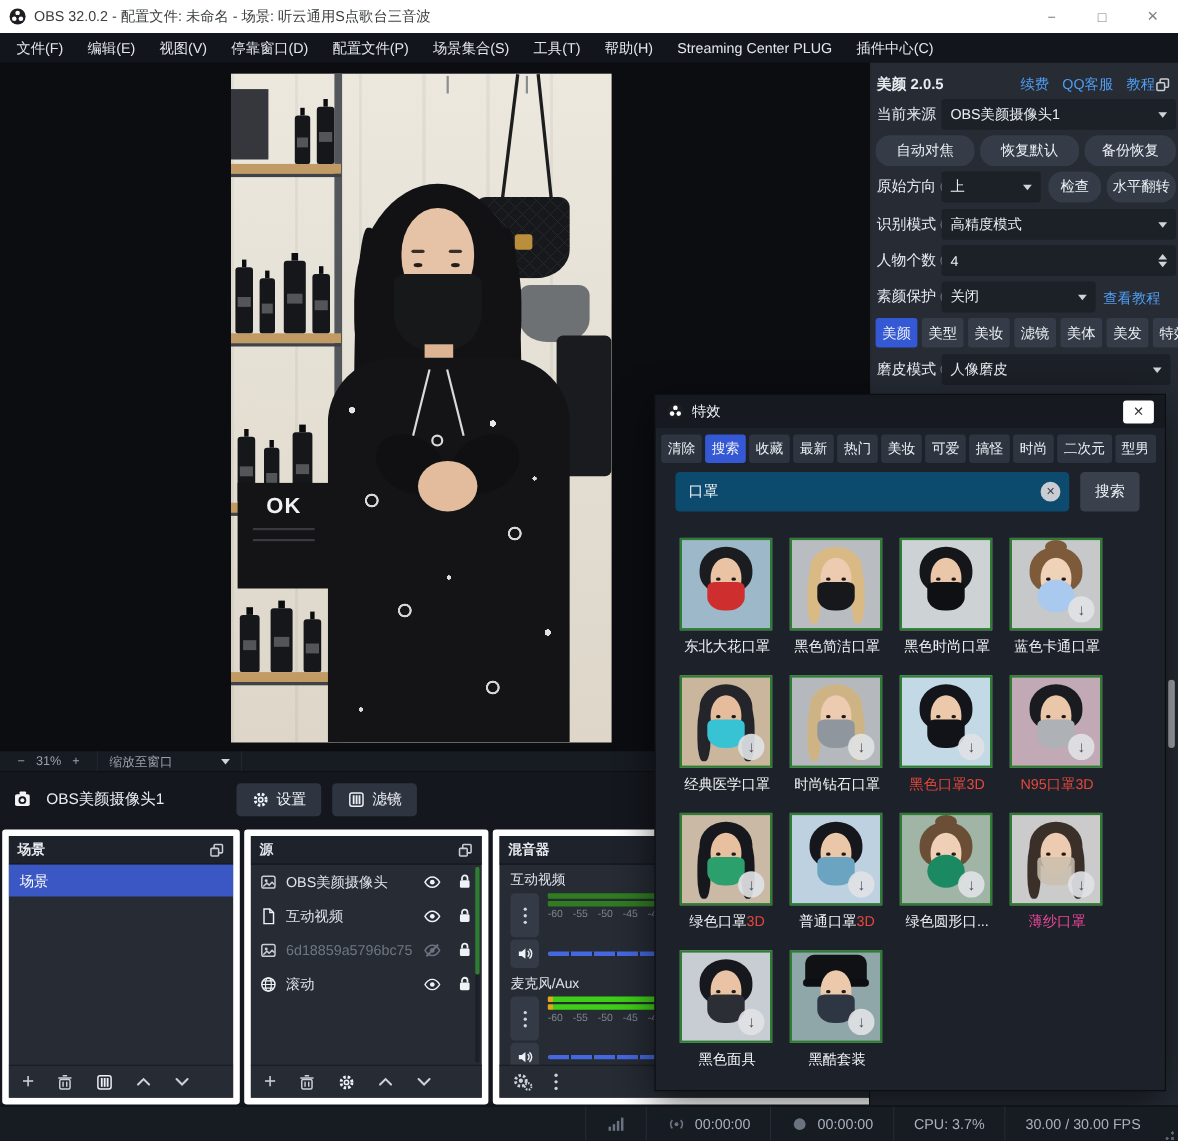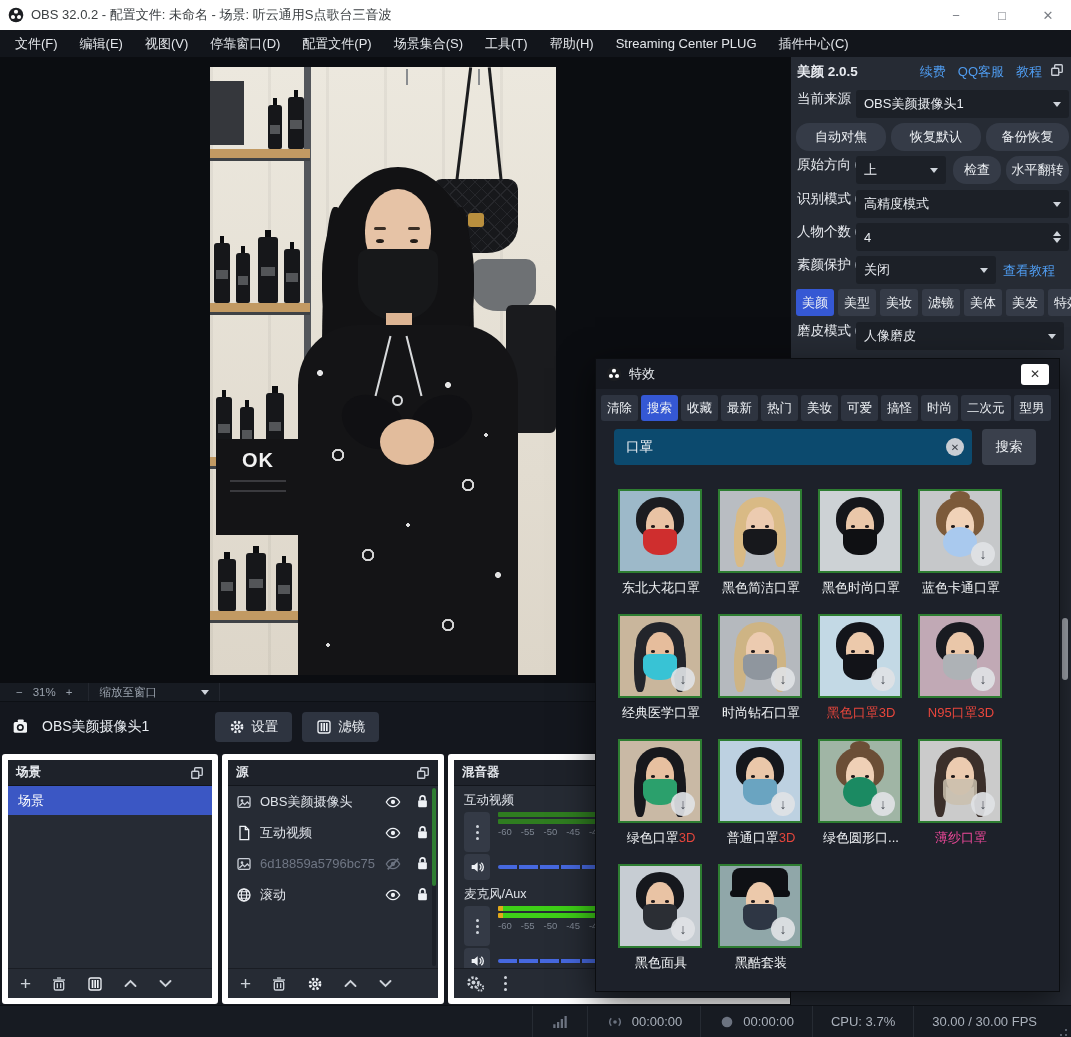--- a/index.html
+++ b/index.html
@@ -69,21 +69,21 @@
 .meter{height:5px;margin-bottom:2px;border-radius:1px}
 .meter.dim{background:linear-gradient(90deg,#2f7d20 0 99%,#1a3a12 99%)}
 .meter.bright{background:linear-gradient(90deg,#e0a819 0 1.5%,#3ecf17 1.5% 76%,#10330c 76% 78%,#3ecf17 78% 96.5%,#143012 96.5%)}
 .scale{display:flex;gap:9px;font-size:9.5px;color:#7e8692;margin:1px 0 2px}
 .slider{position:relative;height:4px;background:#4668df;border-radius:2px;flex:1;margin-left:8px}
 .slider::after{content:"";position:absolute;inset:0;background:repeating-linear-gradient(90deg,transparent 0 19px,#222733 19px 21px)}
 .ch-btn{width:26px;height:26px;background:#343a46;border-radius:4px;display:flex;align-items:center;justify-content:center;flex:none}
 .kebab-d{width:3px;height:3px;border-radius:50%;background:#d0d5dc;margin:1.5px 0}
 
 #rightpanel{position:absolute;left:790px;top:57px;width:281px;height:948px;background:#262b34;border-left:1px solid #0c0e12;overflow:hidden}
-.brow-r{position:absolute;left:0;width:281px;height:28px;display:flex;align-items:flex-start}
+.brow-r{position:absolute;left:0;width:281px;height:28px;display:flex;align-items:center}
 .blabel{font-size:13.5px;color:#e8ebf0;margin-left:6px;display:flex;align-items:center;gap:4px}
 .qi{width:14px;height:14px;border:1.5px solid #8e959f;border-radius:50%;color:#8e959f;font-size:9.5px;display:inline-flex;align-items:center;justify-content:center}
 .dd{position:absolute;height:28px;background:#1c2027;border-radius:3px;display:flex;align-items:center;padding:0 8px;font-size:13px;color:#e9ecf1}
 .caret{margin-left:auto;width:0;height:0;border:4px solid transparent;border-top:5px solid #cfd4db;transform:translateY(2px)}
 .pbtn{position:absolute;height:28px;background:#353b47;border-radius:13px;color:#edf0f4;font-size:13px;display:flex;align-items:center;justify-content:center}
 .blink{color:#4f9cf0;font-size:13px}
 .btab{min-width:37px;padding:0 6px;height:27px;background:#353b47;border-radius:3px;color:#eef1f5;font-size:13px;display:flex;align-items:center;justify-content:center;flex:none}
 .btab.active{background:#3558d4}
 .spinner{margin-left:auto;display:flex;flex-direction:column;gap:2px;align-items:center}
 .spin-t{width:0;height:0;border:4px solid transparent;border-bottom:5px solid #cfd4db}
@@ -540,21 +540,21 @@
           <span class="kebab-d"></span>
         </span>
       </span>
   </div>
 </div>
 
 <div id="rightpanel">
   <div class="brow-r" style="top:6px">
     <span class="blabel" style="font-weight:bold">美颜 2.0.5</span>
     <span style="flex:1"></span>
-    <span id="beauty-links" style="display:flex;gap:12px;margin-right:8px">
+    <span id="beauty-links" style="display:flex;gap:12px;">
         <span class="blink">续费</span>
         <span class="blink">QQ客服</span>
         <span class="blink">教程</span>
       </span>
     <span class="icn" style="margin-right:8px">
         <svg width="14" height="14" viewBox="0 0 24 24" fill="none">
           <rect x="8" y="3" width="13" height="13" rx="1.5" stroke="#c9ced6" stroke-width="2.4"></rect>
           <rect x="3" y="9" width="12" height="12" rx="1.5" fill="#262b34" stroke="#c9ced6" stroke-width="2.4"></rect>
         </svg>
       </span>

